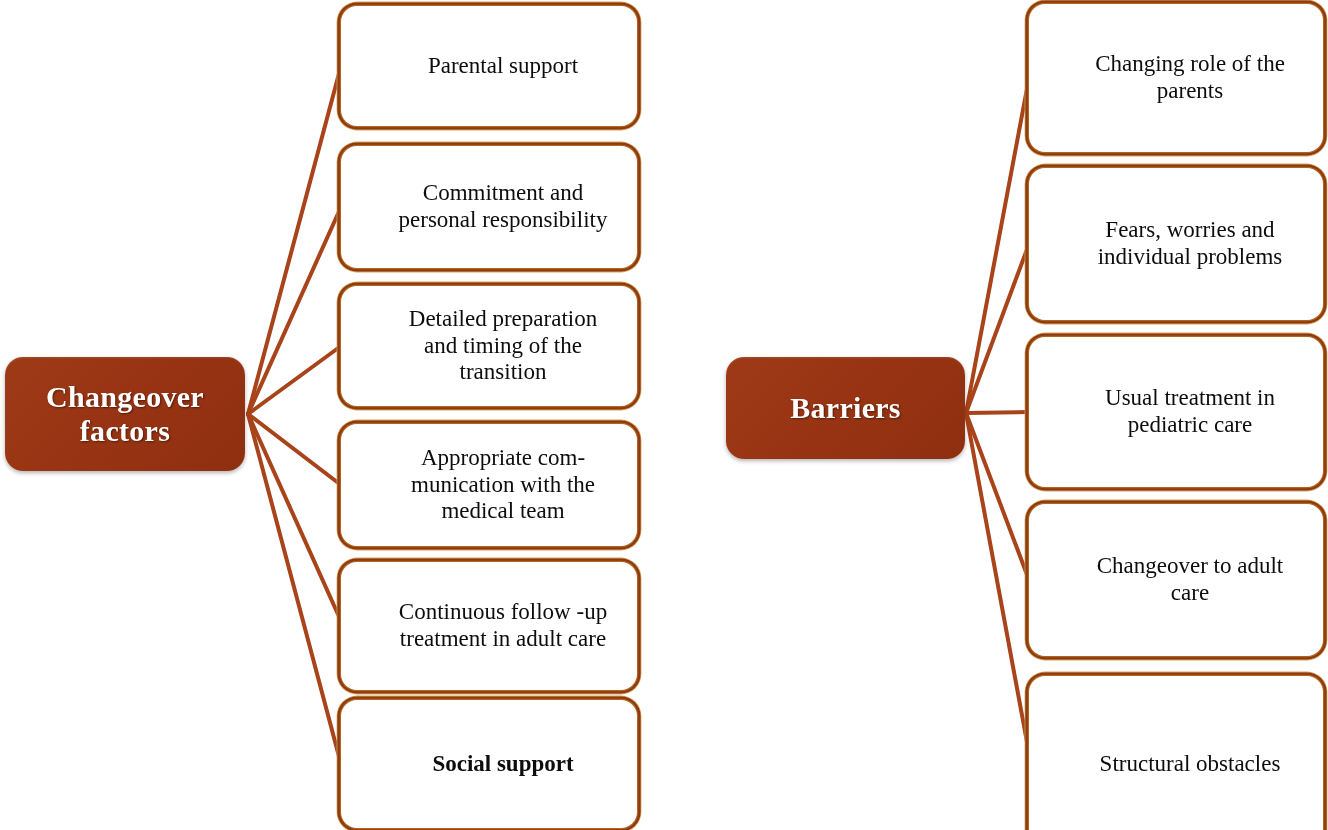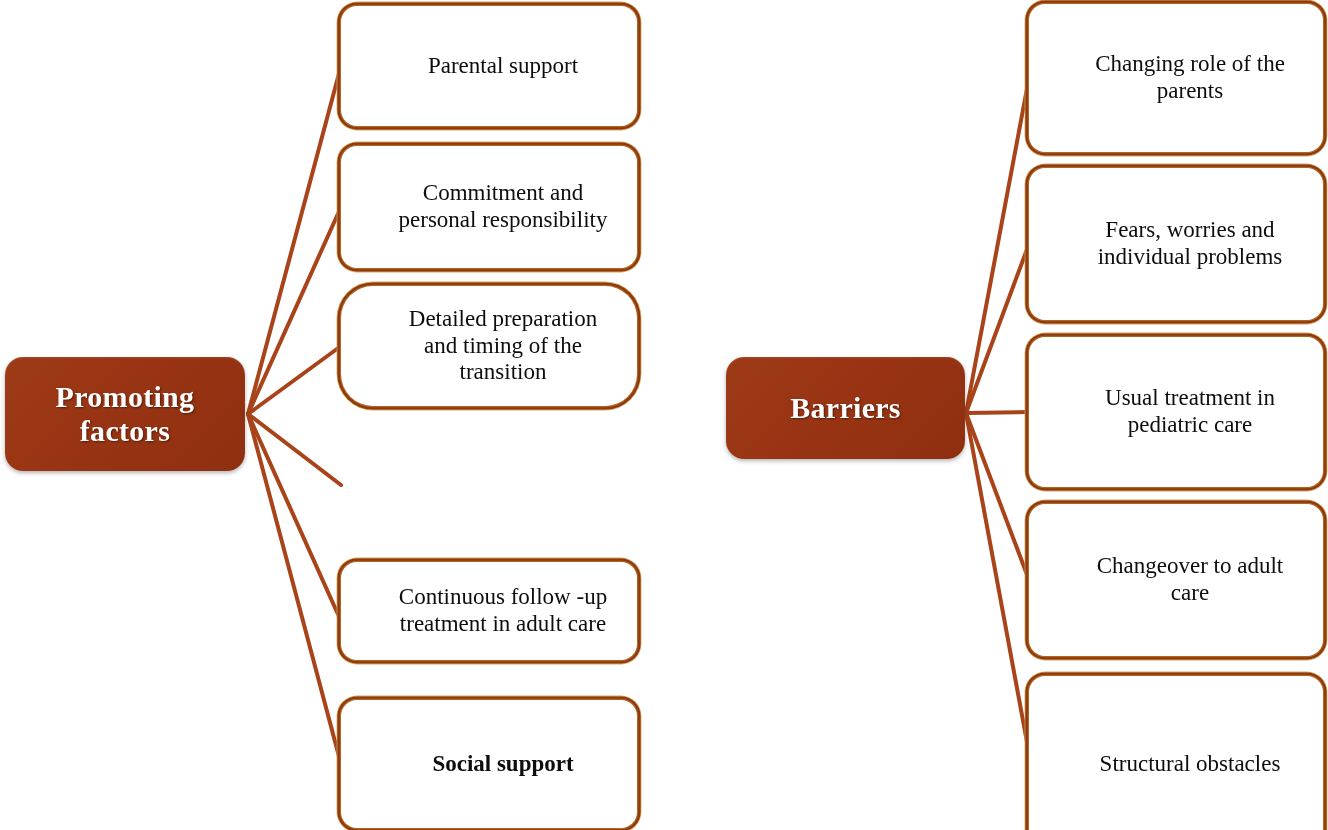--- a/index.html
+++ b/index.html
@@ -78,23 +78,23 @@
     padding: 0 12px;
   }
 
   
   .col-left  { left: 341px;  width: 296px; }
   
   .col-right { left: 1029px; width: 294px; text-align: center; }
 
   #leaf-l0 { top: 6px;   height: 120px; }
   #leaf-l1 { top: 146px; height: 122px; }
-  #leaf-l2 { top: 286px; height: 120px; border-radius: 32px; }
+  #leaf-l2 { top: 286px; height: 120px; }
   #leaf-l3 { top: 424px; height: 122px; }
-  #leaf-l4 { top: 562px; height: 98px; }
+  #leaf-l4 { top: 562px; height: 128px; }
   #leaf-l5 { top: 700px; height: 128px; font-weight: bold; }
 
   #leaf-r0 { top: 4px;   height: 148px; }
   #leaf-r1 { top: 168px; height: 152px; }
   #leaf-r2 { top: 337px; height: 150px; }
   #leaf-r3 { top: 504px; height: 152px; }
   #leaf-r4 { top: 676px; height: 176px; }
 </style>
 </head>
 <body>
@@ -113,35 +113,40 @@
     <g id="connector-group-barriers" stroke="#a8431a" stroke-width="4" stroke-linecap="round" fill="none">
         <line x1="966" y1="413" x2="1029" y2="78"></line>
         <line x1="966" y1="413" x2="1029" y2="244"></line>
         <line x1="966" y1="413" x2="1029" y2="412"></line>
         <line x1="966" y1="413" x2="1029" y2="580"></line>
         <line x1="966" y1="413" x2="1029" y2="753"></line>
       </g>
   </svg>
 
   <div class="hub" id="hub-promoting">
-    <span class="hub-label">Promoting
+    <span class="hub-label">Changeover
 factors</span>
   </div>
 
   <div class="leaf col-left" id="leaf-l0">
     <span class="leaf-label">Parental support</span>
   </div>
   <div class="leaf col-left" id="leaf-l1">
     <span class="leaf-label">Commitment and
 personal responsibility</span>
   </div>
   <div class="leaf col-left" id="leaf-l2">
     <span class="leaf-label">Detailed preparation
 and timing of the
 transition</span>
+  </div>
+  <div class="leaf col-left" id="leaf-l3">
+    <span class="leaf-label">Appropriate com-
+munication  with the
+medical team</span>
   </div>
   <div class="leaf col-left" id="leaf-l4">
     <span class="leaf-label">Continuous follow -up
 treatment in adult care</span>
   </div>
   <div class="leaf col-left" id="leaf-l5">
     <span class="leaf-label">Social support</span>
   </div>
 
   <div class="hub" id="hub-barriers">

